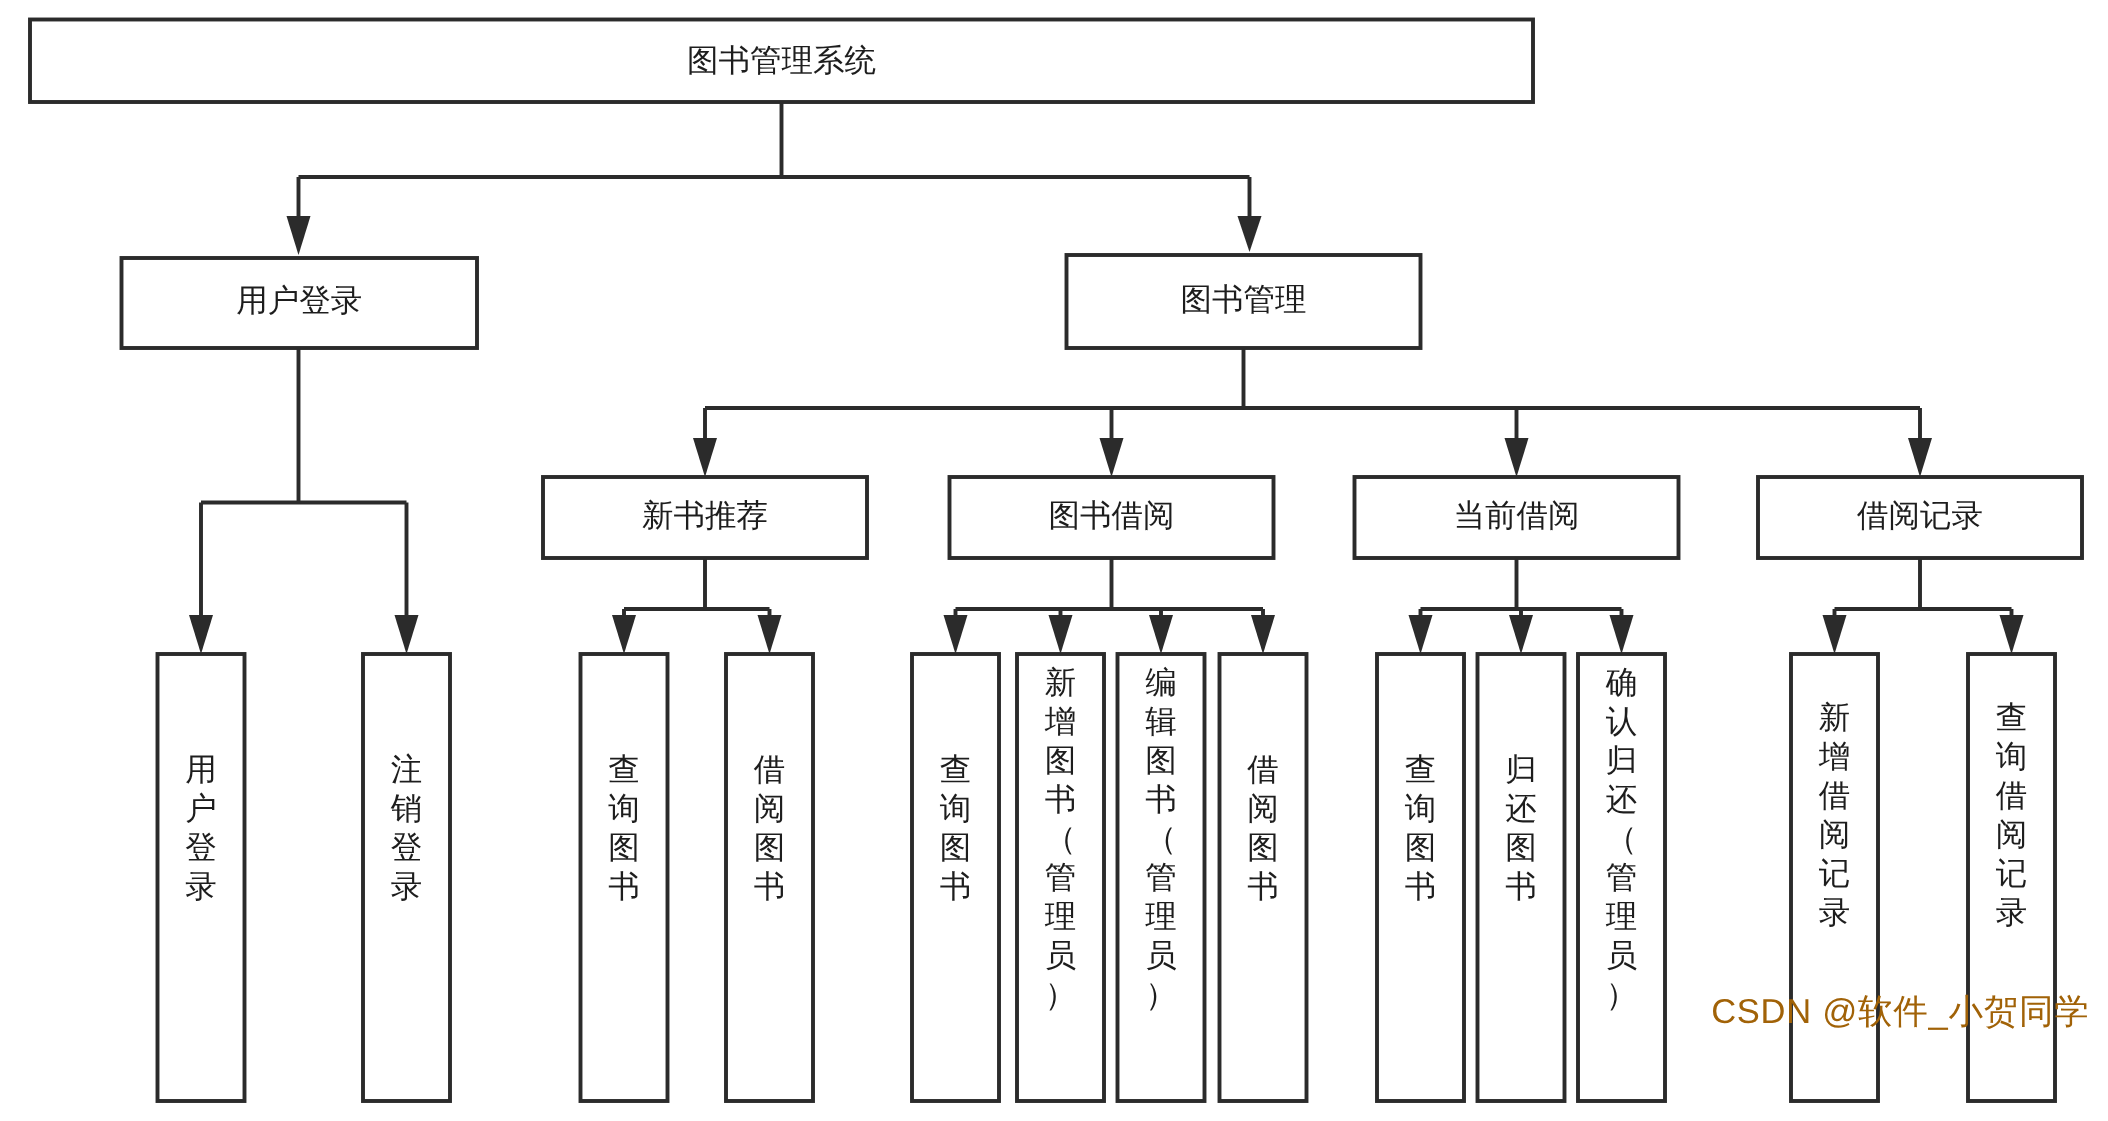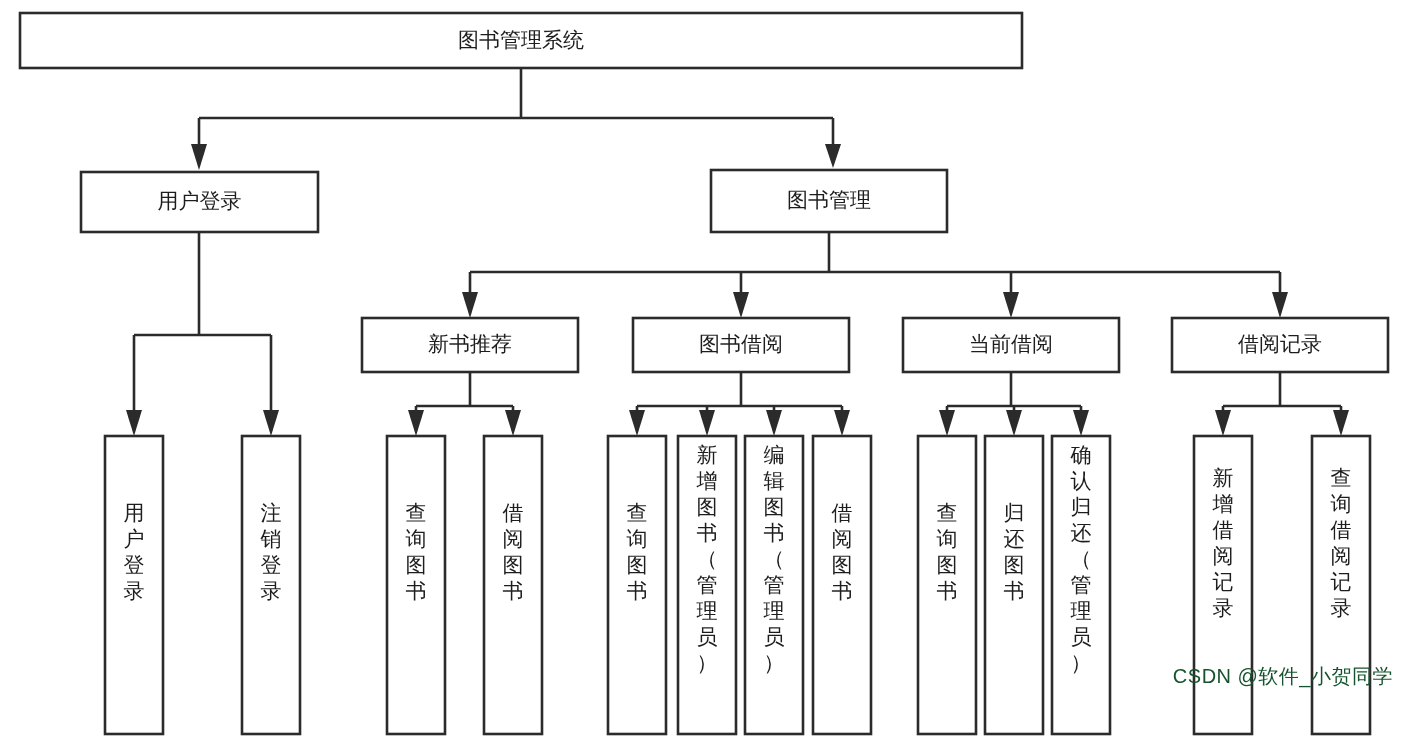--- a/index.html
+++ b/index.html
@@ -53,22 +53,22 @@
     font-family: "Liberation Sans", "DejaVu Sans", sans-serif;
     font-size: 21px;
     fill: #1d1d1d;
     text-anchor: middle;
   }
   .watermark {
     position: absolute;
     right: 12px;
     bottom: 8px;
     font-family: "Liberation Sans", "DejaVu Sans", sans-serif;
-    font-size: 20px;
-    color: #14532d;
+    font-size: 23px;
+    color: #a16207;
     letter-spacing: 0.5px;
     white-space: nowrap;
     user-select: none;
   }
 </style>
 </head>
 <body>
 
 <div id="diagram-root">
 

